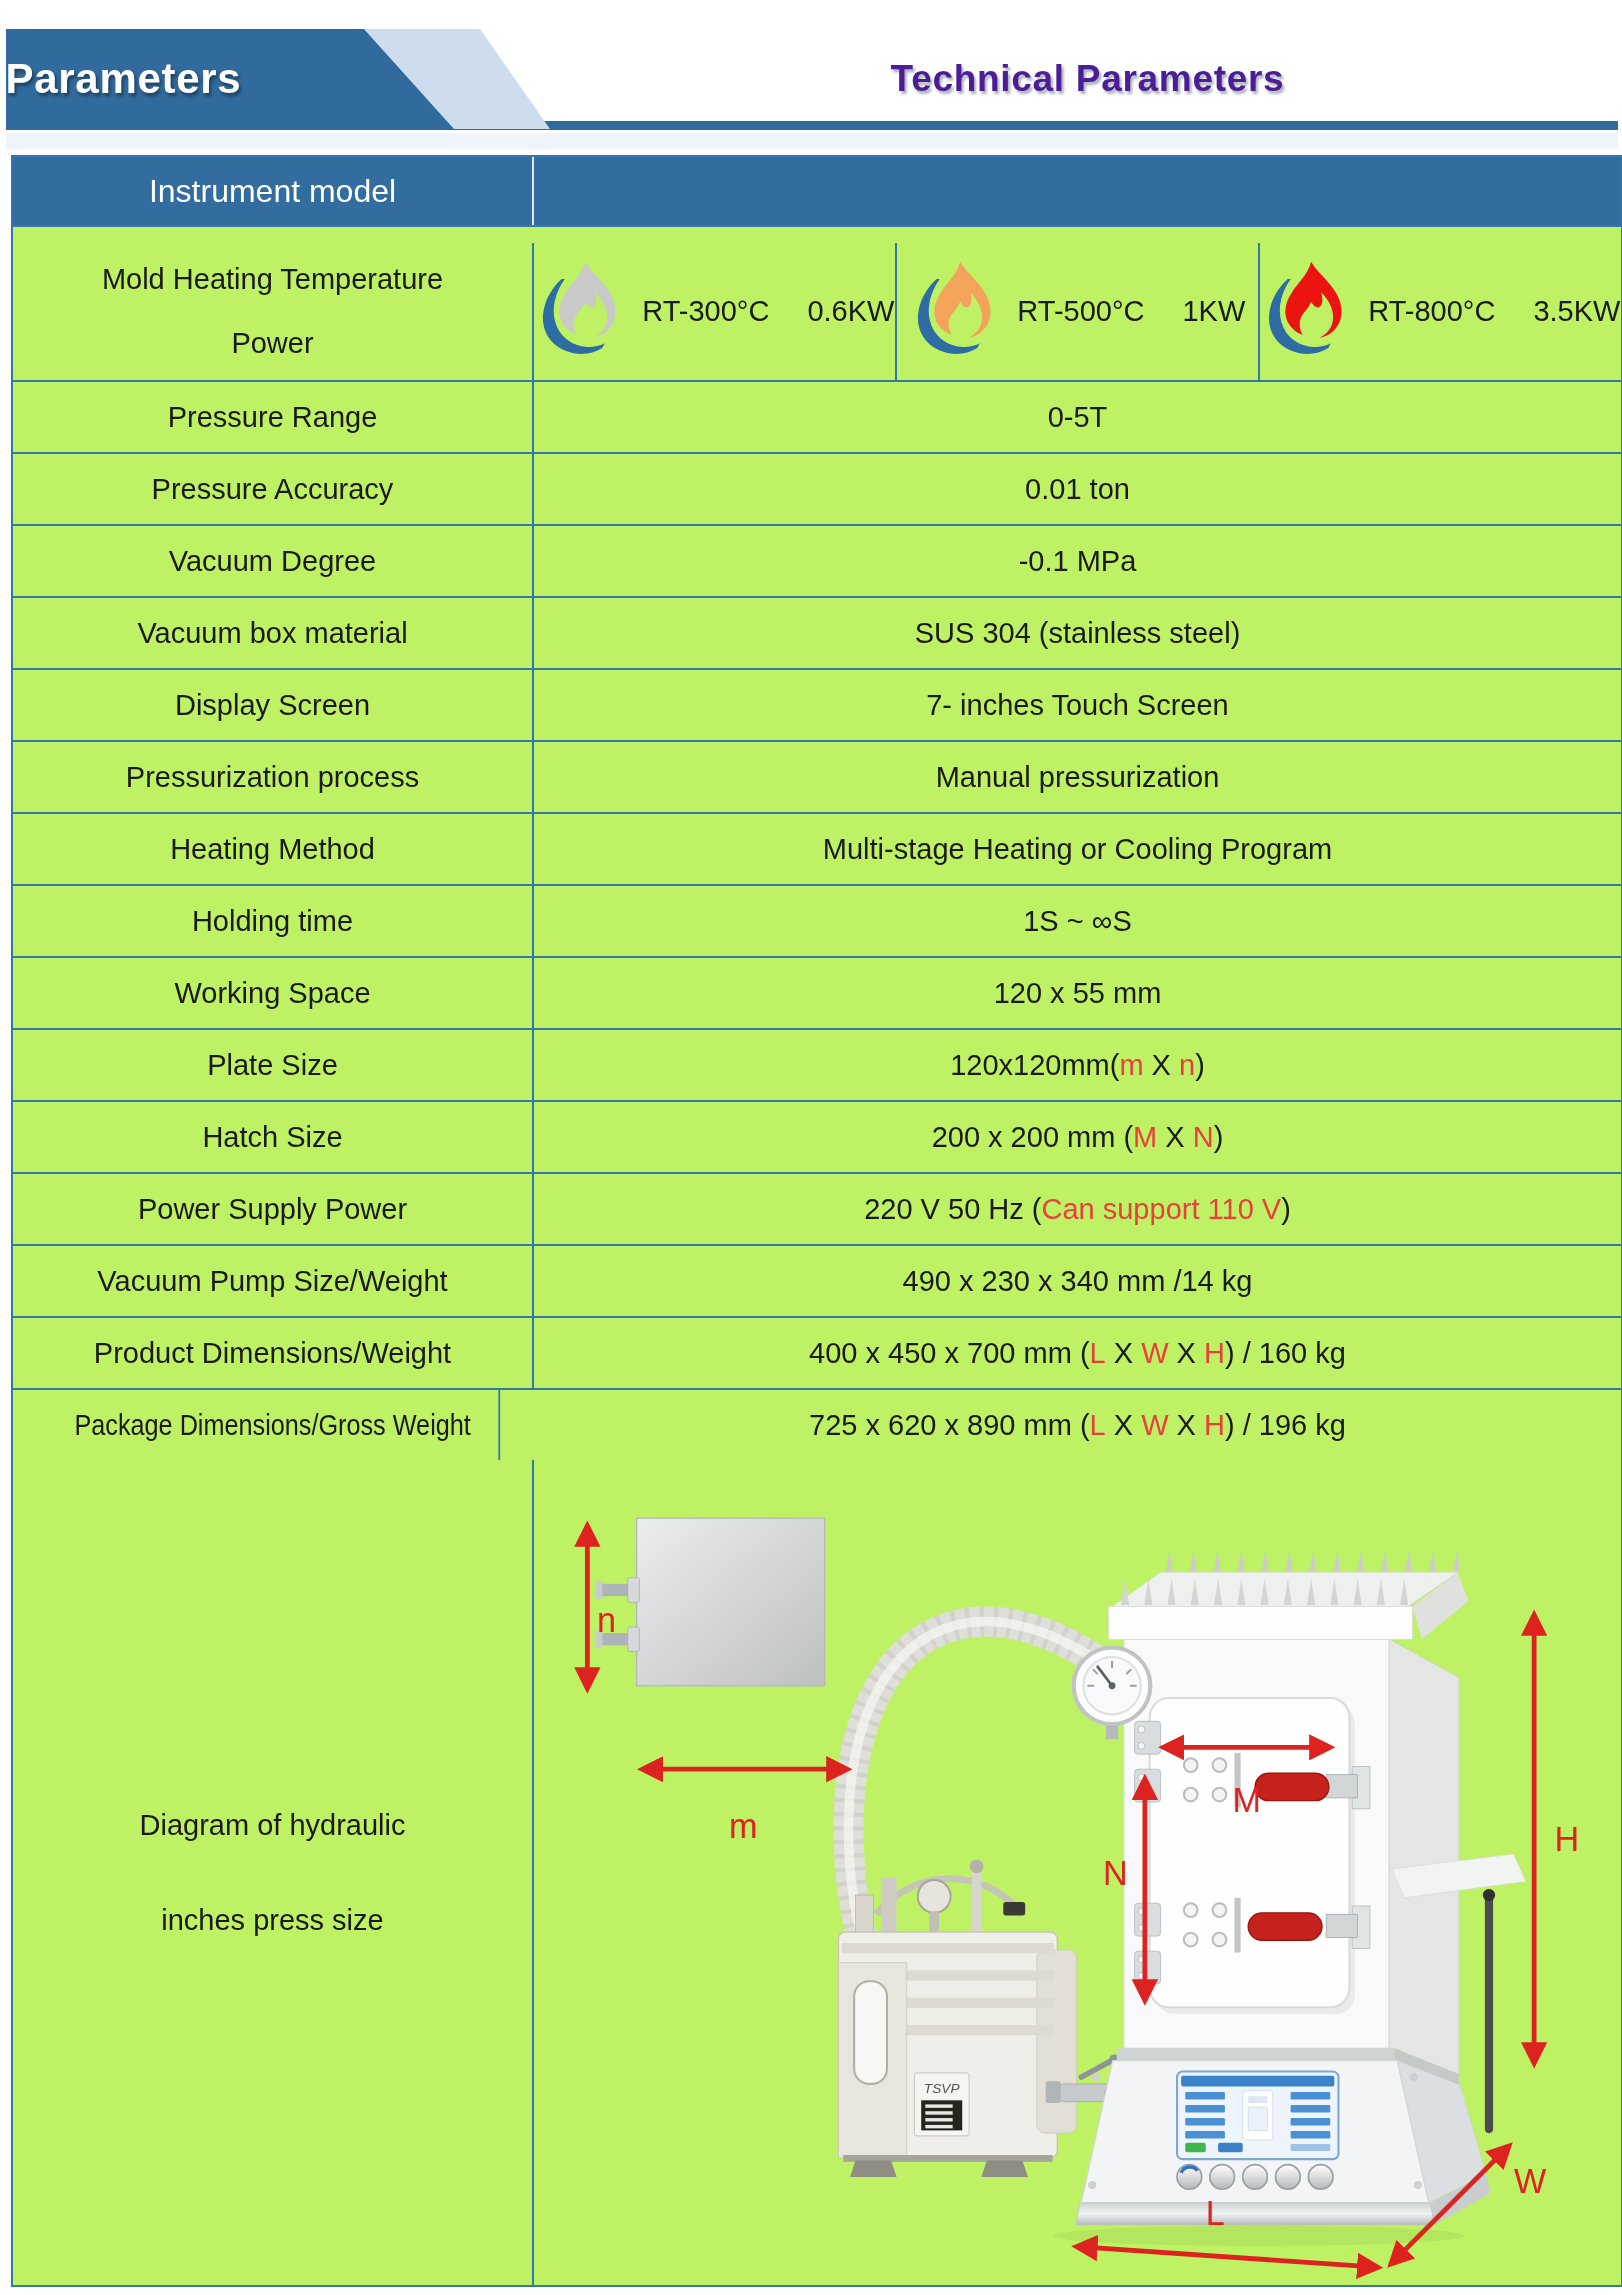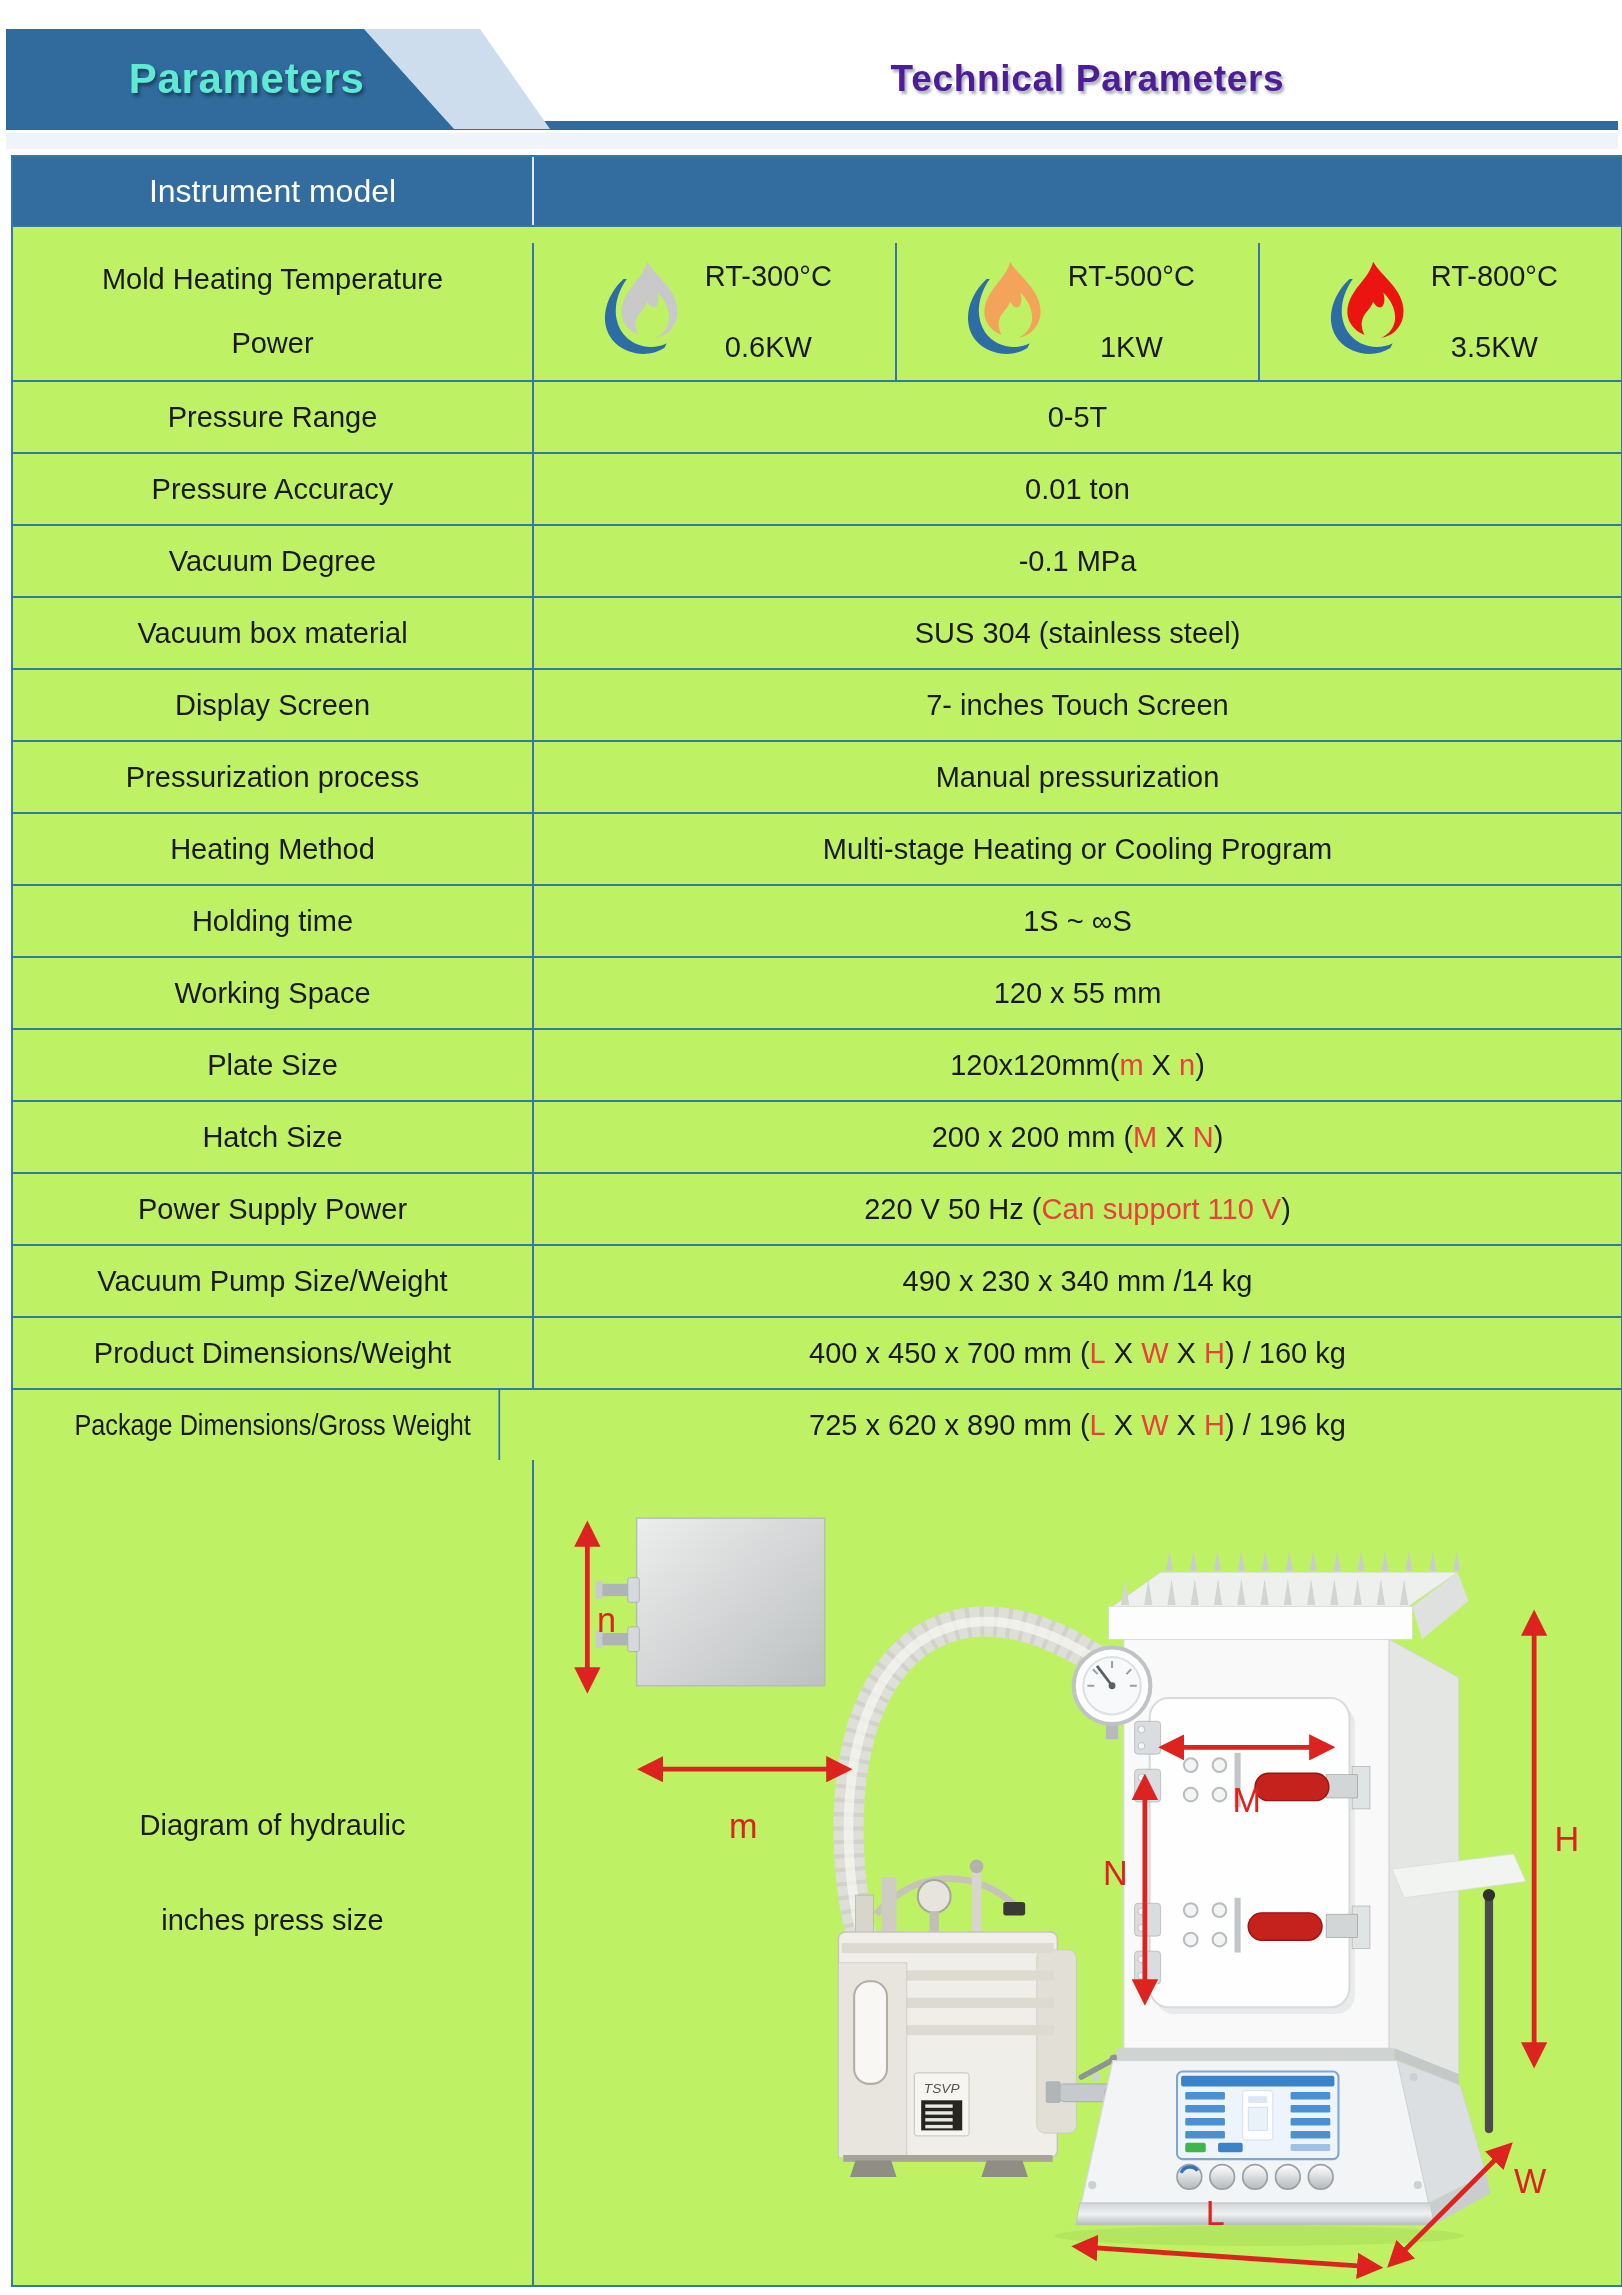--- a/index.html
+++ b/index.html
@@ -4,21 +4,21 @@
 <style>
   html,body{margin:0;padding:0;background:#fff;}
   .page{position:relative;width:1623px;height:2295px;background:#ffffff;
         font-family:"Liberation Sans",sans-serif;color:#1a1a1a;overflow:hidden;}
 
   
   .hdr-bar{position:absolute;left:5.5px;right:5.5px;top:121px;height:9px;background:#316a9d;}
   .hdr-substrip{position:absolute;left:5.5px;right:5.5px;top:133px;height:16.4px;background:#eef4f9;}
   .banner{position:absolute;left:5.5px;top:29px;width:451px;height:100px;background:#316a9d;
           clip-path:polygon(0 0,359px 0,449px 100px,0 100px);display:flex;align-items:center;}
-  .banner-label{width:359px;text-align:right;color:#5eead4;font-size:42px;font-weight:bold;
+  .banner-label{width:359px;text-align:left;color:#ffffff;font-size:42px;font-weight:bold;
           letter-spacing:0.7px;text-shadow:2.1px 2.7px 3.4px rgba(0,0,0,.40);}
   .banner-light{position:absolute;left:364px;top:29px;width:186px;height:100px;background:#cddded;
           clip-path:polygon(0 0,116px 0,186px 100px,90px 100px);}
   .page-title{position:absolute;left:561px;top:34px;width:1053px;height:89px;display:flex;
           align-items:center;justify-content:center;font-size:37px;font-weight:bold;color:#4c1d95;
           letter-spacing:0.7px;text-shadow:2.1px 2.7px 2.7px rgba(55,70,90,.42);}
 
   
   .ptable{position:absolute;left:11px;top:155px;width:1608px;border:2.1px solid #3477a9;background:#bef264;}
   .trow{display:flex;border-bottom:2.7px solid #3477a9;}
@@ -29,21 +29,21 @@
   .cell-value span{white-space:pre;}
   .red{color:#e8413c;}
   .condensed{transform:scaleX(.87);}
   .trow.hrow{height:68px;background:#336d9f;}
   .hrow .cell{color:#ffffff;font-size:32px;}
   .hrow .cell-label{border-right-color:#dfe9f2;}
   .trow.heat{height:137px;margin-top:16px;}
   .heat-right{flex:1;display:flex;}
   .heat-cell{flex:1;display:flex;align-items:center;justify-content:center;gap:13.7px;}
   .heat-cell + .heat-cell{border-left:2.1px solid #3477a9;}
-  .heat-text{display:flex;flex-direction:column;gap:38px;font-size:29px;text-align:center;}
+  .heat-text{display:flex;flex-direction:row;gap:38px;font-size:29px;text-align:center;}
   .two-line{display:flex;flex-direction:column;gap:31px;}
   .trow.std{height:70px;}
   .trow.diag{height:825px;}
   .diag .cell-label .two-line{gap:62px;}
   .diag-canvas{flex:1;position:relative;}
   .diagram{position:absolute;inset:0;width:100%;height:100%;}
   .diagram text{font-family:"Liberation Sans",sans-serif;font-size:50px;fill:#dd231f;}
   .diagram text.tiny{font-size:20px;fill:#55554e;font-style:italic;}
   .dim{stroke:#dd231f;stroke-width:7;}
   .flame{width:94px;height:104px;flex:none;}

